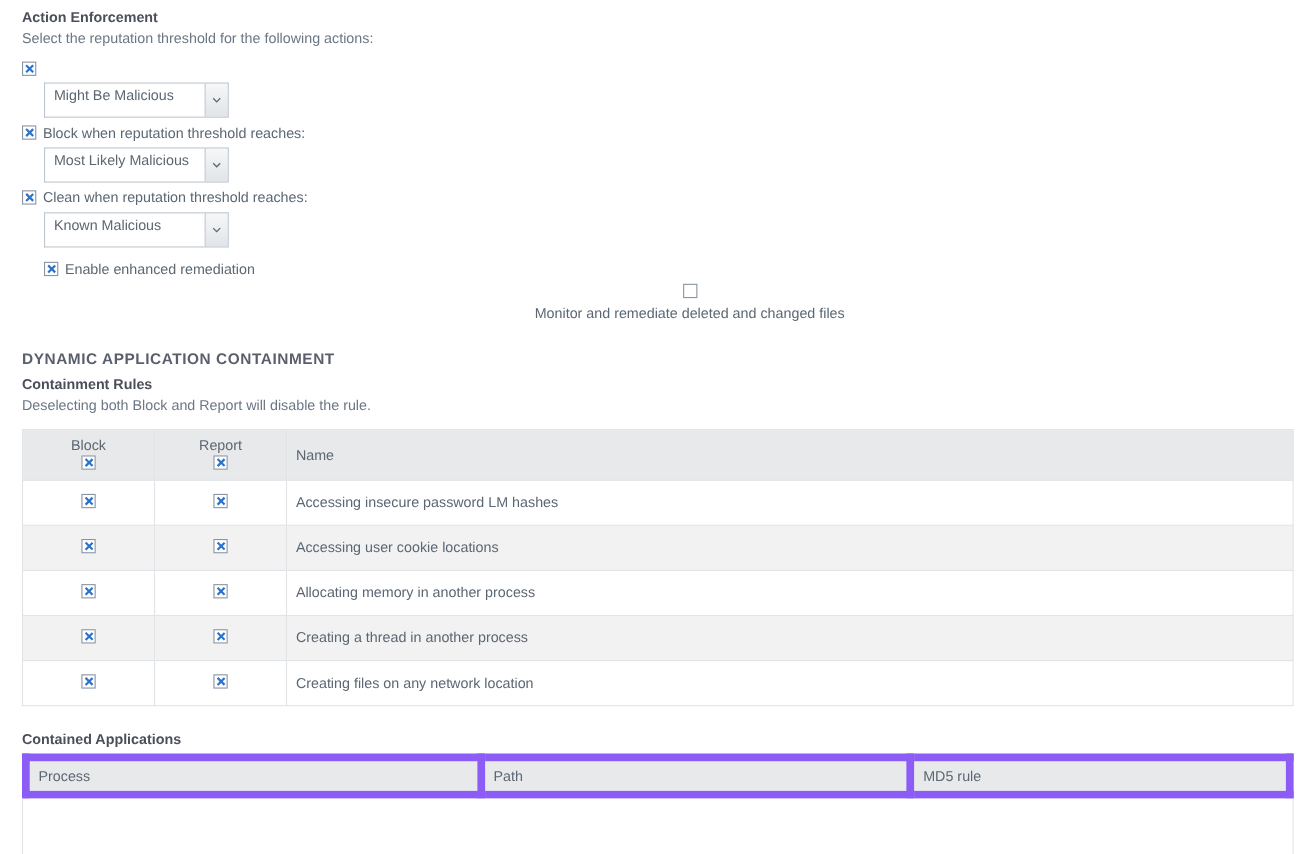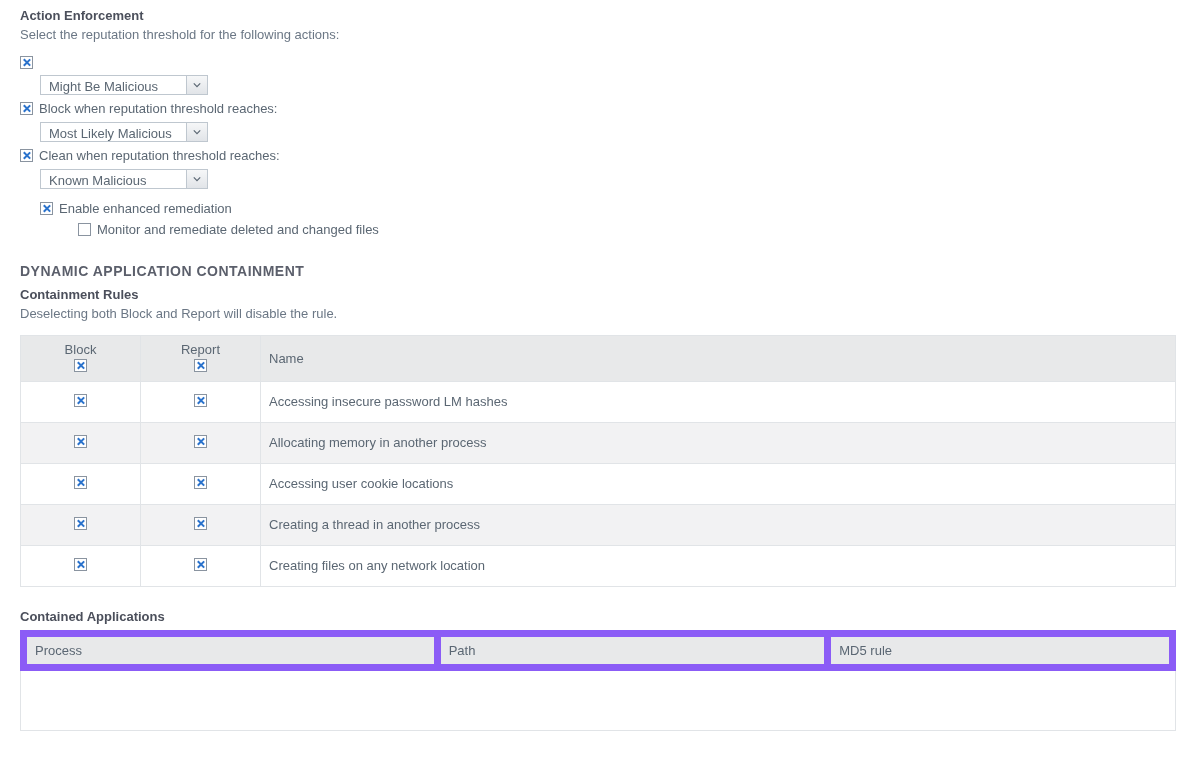--- a/index.html
+++ b/index.html
@@ -28,21 +28,21 @@
     margin: 0 0 14px 0;
     color: #6b7785;
   }
   .row {
     display: flex;
     align-items: center;
     gap: 6px;
     margin: 6px 0;
   }
   .indent-1 { margin-left: 20px; }
-  .indent-3 { margin-left: 58px; }
+  .indent-3 { margin-left: 58px; flex-direction: column; }
 
   
   .chk {
     width: 13px;
     height: 13px;
     border: 1px solid #8a94a0;
     background: #fff;
     position: relative;
     display: inline-block;
     flex-shrink: 0;
@@ -57,21 +57,21 @@
     height: 9px;
     background: #2a72cc;
   }
   .chk.checked::before { transform: rotate(45deg); }
   .chk.checked::after  { transform: rotate(-45deg); }
 
   
   .dd {
     display: flex;
     align-items: stretch;
-    height: 20px;
+    height: 32px;
     width: 168px;
   }
   .dd .ddv {
     flex: 1;
     border: 1px solid #bfc7cf;
     border-right: none;
     padding: 3px 8px;
     background: #fff;
     color: #5b6773;
   }
@@ -215,26 +215,26 @@
   </thead>
   <tbody id="rules-body">
       <tr>
         <td class="center"><span class="chk checked"></span></td>
         <td class="center"><span class="chk checked"></span></td>
         <td>Accessing insecure password LM hashes</td>
       </tr>
       <tr>
         <td class="center"><span class="chk checked"></span></td>
         <td class="center"><span class="chk checked"></span></td>
+        <td>Accessing user cookie locations</td>
+      </tr>
+      <tr>
+        <td class="center"><span class="chk checked"></span></td>
+        <td class="center"><span class="chk checked"></span></td>
         <td>Allocating memory in another process</td>
-      </tr>
-      <tr>
-        <td class="center"><span class="chk checked"></span></td>
-        <td class="center"><span class="chk checked"></span></td>
-        <td>Accessing user cookie locations</td>
       </tr>
       <tr>
         <td class="center"><span class="chk checked"></span></td>
         <td class="center"><span class="chk checked"></span></td>
         <td>Creating a thread in another process</td>
       </tr>
       <tr>
         <td class="center"><span class="chk checked"></span></td>
         <td class="center"><span class="chk checked"></span></td>
         <td>Creating files on any network location</td>

